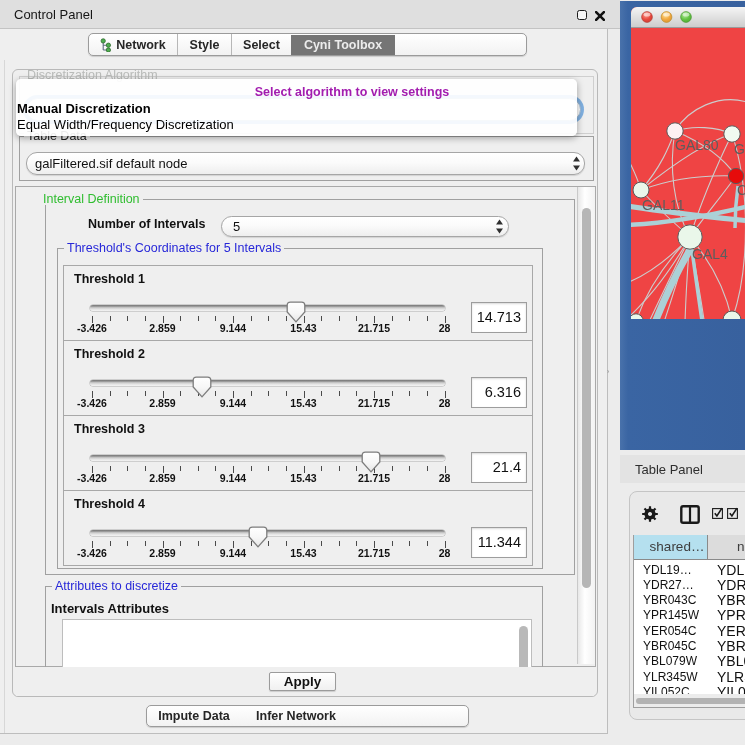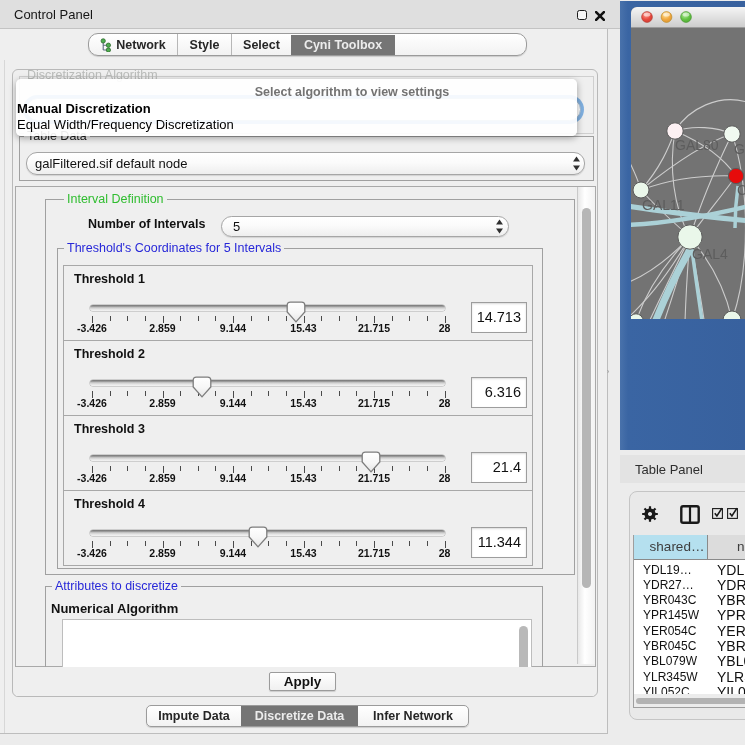--- a/index.html
+++ b/index.html
@@ -41,21 +41,21 @@
 
 <div class="abs" style="left:577px;top:10px;width:8px;height:8px;border:1.6px solid #1b1b1b;border-radius:2.5px;background:#f5f5f5;"></div>
 <svg class="abs" style="left:595px;top:10.5px;" width="10" height="10" viewBox="0 0 10 10">
   <path d="M1.1 1.1 L8.9 8.9 M8.9 1.1 L1.1 8.9" stroke="#111" stroke-width="2.6" stroke-linecap="round"></path>
 </svg>
 
 <div class="abs" style="left:0;top:29px;width:607px;height:704px;background:#efefef;border-right:1px solid #bdbdbd;border-bottom:1px solid #bdbdbd;"></div>
 
 <div class="abs" style="left:4px;top:60px;width:1px;height:673px;background:#d7d7d7;"></div>
 
-<div class="seg" style="left:88px;top:33px;width:437px;height:21px;border-radius:10px;">
+<div class="seg" style="left:88px;top:33px;width:437px;height:21px;">
   <div class="t" style="width:88px;">
     <svg width="12" height="14" viewBox="0 0 12 14" style="vertical-align:-3px;margin-right:4px;">
       <path d="M3.2 3 L3.2 12 M3.2 7.2 L7.8 7.2 M3.2 12 L7.8 12" fill="none" stroke="#5f6e80" stroke-width="1.1"></path>
       <circle cx="3.2" cy="2.9" r="2.15" fill="#4fae4f" stroke="#2e6b2e" stroke-width="0.8"></circle>
       <circle cx="8.4" cy="7.2" r="2.15" fill="#4fae4f" stroke="#2e6b2e" stroke-width="0.8"></circle>
       <circle cx="8.4" cy="12" r="2.15" fill="#4fae4f" stroke="#2e6b2e" stroke-width="0.8"></circle>
     </svg>Network</div>
   <div class="sep"></div>
   <div class="t" style="width:53px;">Style</div>
   <div class="sep"></div>
@@ -79,21 +79,21 @@
     <path d="M4.5 14.5 L8 9.5 L1 9.5 Z" fill="#2f2f2f"></path>
   </svg>
 </div>
 
 <div class="abs" style="left:15px;top:186px;width:579px;height:479px;border:1px solid #a9a9a9;"></div>
 
 <div class="abs" style="left:577px;top:187px;width:17px;height:477px;background:linear-gradient(90deg,#e8e8e8,#ffffff 40%,#f2f2f2);border-left:1px solid #c9c9c9;"></div>
 <div class="abs" style="left:582px;top:208px;width:9px;height:380px;background:#b6b6b6;border-radius:5px;"></div>
 
 <div class="grp" style="left:45px;top:199px;width:528px;height:374px;"></div>
-<div class="gtitle" style="left:64px;top:193px;color:#2fbd2f;">Interval Definition</div>
+<div class="gtitle" style="left:40px;top:193px;color:#2fbd2f;">Interval Definition</div>
 
 <div class="abs" style="left:88px;top:217px;font-size:12.5px;font-weight:bold;color:#111;">Number of Intervals</div>
 <div class="combo" style="left:221px;top:216px;width:286px;height:19px;">
   <span class="txt" style="top:2px;left:11px;">5</span>
   <svg class="updn" style="left:273px;top:2px;" width="9" height="15" viewBox="0 0 9 15">
     <path d="M4.5 0.5 L8 5.5 L1 5.5 Z" fill="#2f2f2f"></path>
     <path d="M4.5 14.5 L8 9.5 L1 9.5 Z" fill="#2f2f2f"></path>
   </svg>
 </div>
 
@@ -196,44 +196,43 @@
       </defs>
     <path d="M1.1 4.1 Q1.1 1.1 4.1 1.1 L14.9 1.1 Q17.9 1.1 17.9 4.1 L17.9 10.4 L9.5 19.9 L1.1 10.4 Z" fill="url(#tg490)" stroke="#7d7d7d" stroke-width="1.25"></path>
   </svg>
   <div class="numbox" style="left:407px;top:36px;">
       <span>11.344</span>
     </div>
 </div>
 
 <div class="grp" style="left:45px;top:586px;width:496px;height:90px;"></div>
 <div class="gtitle" style="left:52px;top:580px;color:#2727d8;">Attributes to discretize</div>
-<div class="abs" style="left:51px;top:601px;font-size:13px;font-weight:bold;color:#111;">Numerical Algorithm</div>
+<div class="abs" style="left:51px;top:601px;font-size:13px;font-weight:bold;color:#111;">Intervals Attributes</div>
 <div class="abs" style="left:62px;top:619px;width:468px;height:47px;background:#ffffff;border:1px solid #bdbdbd;border-bottom:none;overflow:hidden;">
   <div style="position:absolute;right:3px;top:6px;width:9px;height:60px;background:#b9b9b9;border-radius:5px;"></div>
 </div>
 
 <div class="abs" style="left:16px;top:667px;width:578px;height:29px;background:#efefef;"></div>
 
 <div class="abs" style="left:269px;top:672px;width:65px;height:17px;background:linear-gradient(180deg,#ffffff,#f0f0f0);border:1px solid #9b9b9b;border-radius:2px;box-shadow:0 1px 1px rgba(0,0,0,0.15);text-align:center;font-size:13.5px;font-weight:bold;color:#111;line-height:18px;">Apply</div>
 
 <div class="seg" style="left:146px;top:705px;width:321px;height:20px;">
   <div class="t" style="width:94px;">Impute Data</div>
-  <div class="t dark" style="width:117px;">Discretize Data</div>
   <div class="t" style="width:110px;">Infer Network</div>
 </div>
 
 <div class="abs" style="left:607px;top:368px;width:6px;height:6px;color:#9a9a9a;font-size:7px;">›</div>
 
 <div class="abs" style="left:16px;top:79px;width:561px;height:57px;background:rgba(255,255,255,0.91);border-radius:5px;box-shadow:0 2px 7px rgba(0,0,0,0.35);"></div>
-<div class="abs" style="left:16px;top:84.5px;width:672px;text-align:center;font-size:12.5px;font-weight:bold;color:#737373;">Select algorithm to view settings</div>
+<div class="abs" style="left:16px;top:84.5px;width:672px;text-align:center;font-size:12.5px;font-weight:bold;color:#a21caf;">Select algorithm to view settings</div>
 <div class="abs" style="left:17px;top:101px;font-size:13px;font-weight:bold;color:#000;">Manual Discretization</div>
 <div class="abs" style="left:17px;top:117px;font-size:13px;color:#000;">Equal Width/Frequency Discretization</div>
 
 <div class="abs" style="left:620px;top:1px;width:125px;height:449px;background:linear-gradient(90deg,#4972ab 0,#3a65a3 8px,#38619e 100%);"></div>
-<div class="abs" style="left:631px;top:7px;width:114px;height:312px;background:#737373;border-radius:6px 0 0 0;overflow:hidden;">
+<div class="abs" style="left:631px;top:7px;width:114px;height:312px;background:#ef4444;border-radius:6px 0 0 0;overflow:hidden;">
   <div style="position:absolute;left:0;top:0;width:114px;height:20px;
        background:linear-gradient(180deg,#f5f5f5 0%,#e3e3e3 45%,#cdcdcd 100%);border-bottom:1px solid #9a9a9a;">
     <svg width="70" height="20" viewBox="0 0 70 20" style="position:absolute;left:9px;top:0;">
       <defs>
         <radialGradient id="rl" cx="0.4" cy="0.3" r="0.9">
             <stop offset="0" stop-color="#ff9a8e"></stop>
             <stop offset="0.5" stop-color="#e6473c"></stop>
             <stop offset="1" stop-color="#c93a31"></stop>
           </radialGradient>
         <radialGradient id="yl" cx="0.4" cy="0.3" r="0.9">

